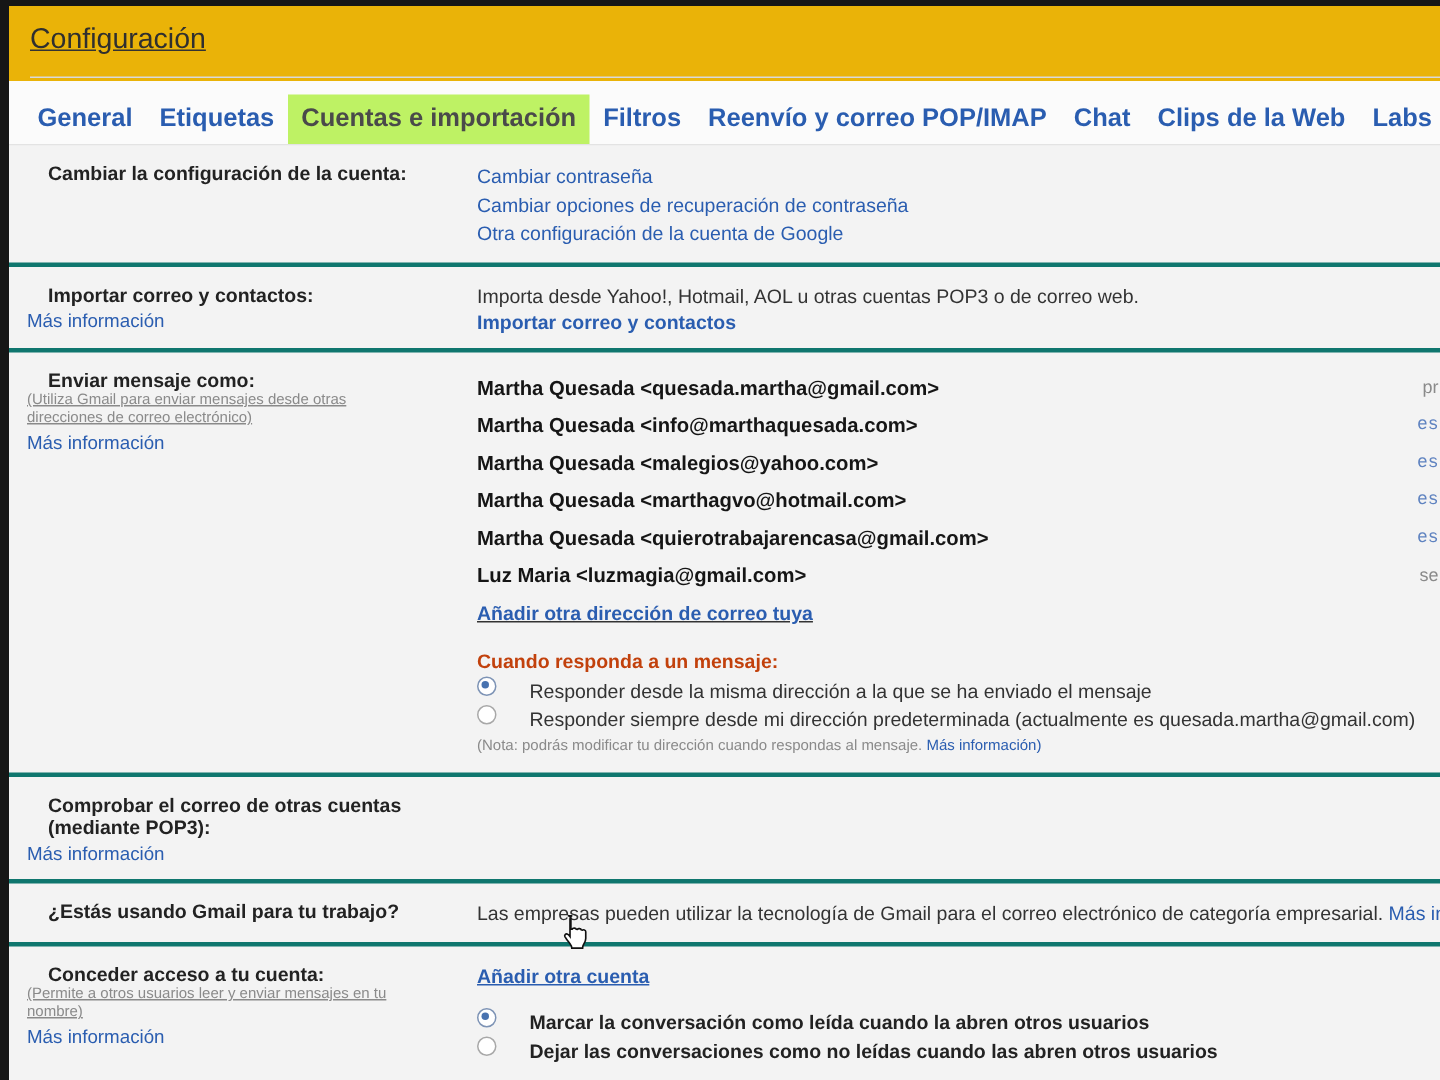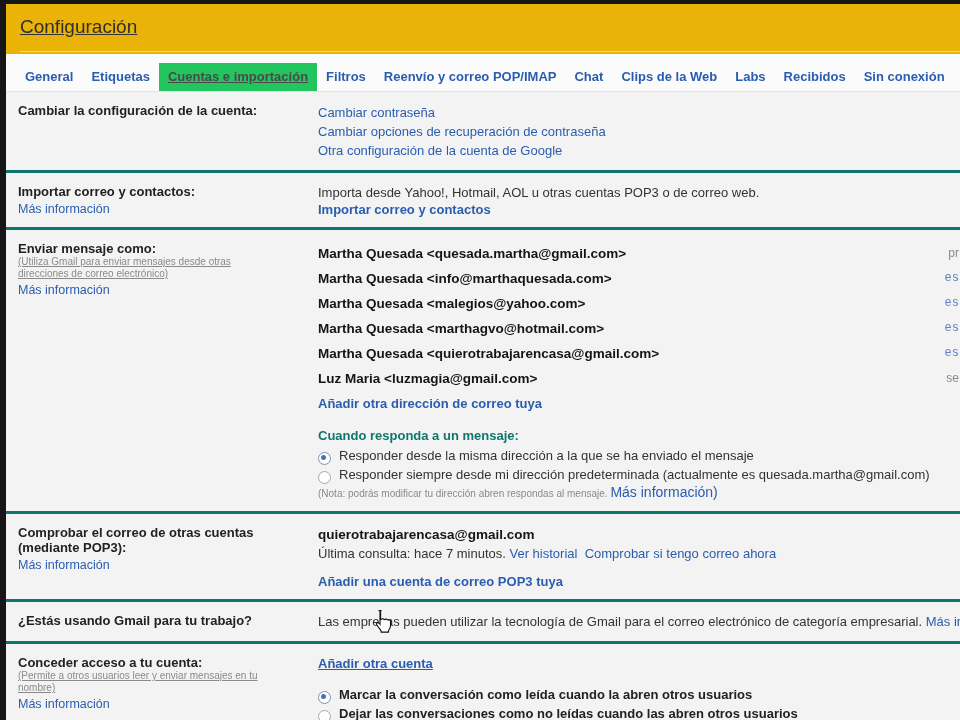--- a/index.html
+++ b/index.html
@@ -9,52 +9,52 @@
     font-family:"Liberation Sans","DejaVu Sans",sans-serif; font-size:13px;
   }
   .edge-top  { position:absolute; top:0; left:0; width:960px; height:4px; background:#161616; z-index:30; }
   .edge-left { position:absolute; top:0; left:0; width:6px; height:720px; background:#161616; z-index:30; }
 
   .header { padding:16px 0 2px 20px; background:#eab308;text-decoration:underline; }
   .page-title { font-size:19px; color:#2f2f2f; }
   .header-rule { margin-top:13px; border-top:1px solid #d9d9d9; }
 
   .tabbar { display:flex; align-items:flex-end; white-space:nowrap; padding:9px 0 0 16px; background:#fbfbfb; }
-  .tab { padding:6px 9px 7px; color:#2a5db0; font-weight:bold; font-size:13px; cursor:pointer; flex:none; }
-  .tab.selected { background:#22c55e; color:#4a4a4a; cursor:default;text-decoration:underline; }
+  .tab { padding:6px 9px 7px; color:#2a5db0; font-weight:bold; font-size:17px; cursor:pointer; flex:none; }
+  .tab.selected { background:#bef264; color:#4a4a4a; cursor:default; }
 
   .content { background:#f3f3f3; border-top:1px solid #e3e3e3; min-height:630px; }
   .section { display:flex; padding:11px 0 10px 18px; border-top:3px solid #0f766e; background:#f3f3f3; }
   .section:first-child { border-top:none; }
   .sec-left { width:296px; flex:none; padding-right:4px; }
   .sec-right { flex:1; min-width:0; position:relative; }
 
-  .sec-label { font-weight:bold; color:#222; }
+  .sec-label { font-weight:bold; color:#222;margin-left:14px; }
   .tiny-note { font-size:10px; color:#8a8a8a; margin-top:0; line-height:12px; width:260px;text-decoration:underline; }
   a, .link { color:#2a5db0; text-decoration:none; cursor:pointer; }
   .more-info { display:inline-block; margin-top:3px; font-size:12.5px; }
   .bold-link { font-weight:bold; color:#2a5db0; cursor:pointer; }
 
   .stack-links div { line-height:19px; }
   .desc-line { line-height:18px; white-space:nowrap; }
 
   .email-row { display:flex; justify-content:space-between; line-height:25px; white-space:nowrap; }
   .email-name { font-weight:bold; color:#151515; font-size:13.5px; }
   .edge-frag { font-size:12px; padding-right:1px; }
   .edge-frag.gray { color:#8a8a8a; }
   .edge-frag.blue { color:#5f83c0;font-family:Liberation Mono, monospace; }
 
-  .add-addr { line-height:26px; }
-  .reply-head { font-weight:bold; color:#0f766e; margin-top:9px; line-height:20px; }
-  .radio-row { display:flex; align-items:flex-end; gap:8px; line-height:19px; white-space:nowrap; }
+  .add-addr { line-height:26px;text-decoration:underline; }
+  .reply-head { font-weight:bold; color:#c2410c; margin-top:9px; line-height:20px; }
+  .radio-row { display:flex; align-items:flex-start; gap:22px; line-height:19px; white-space:nowrap; }
   .radio { width:11px; height:11px; border:1px solid #a8a8a8; border-radius:50%; background:#fff; position:relative; flex:none; display:inline-block; }
   .radio.selected { border-color:#7d93b5; }
   .radio.selected::after { content:""; position:absolute; left:2px; top:2px; width:5px; height:5px; border-radius:50%; background:#4872af; }
   .note-line { font-size:10px; color:#8a8a8a; line-height:15px; margin-top:1px; }
-  .note-line .link { font-size:14px; }
+  .note-line .link { font-size:10px; }
 
   .pop-status { line-height:19px; white-space:nowrap; }
   .pop-add { margin-top:11px; }
   .bold-dark { font-weight:bold; color:#151515; font-size:13.5px; line-height:19px; }
 
   .delegate-opts { margin-top:12px; }
   .delegate-opts .radio-row { font-weight:bold; color:#222; }
   .add-account-link { font-weight:bold; text-decoration:underline; line-height:18px; display:inline-block; }
 
   .cursor-hand { position:absolute; left:371px; top:609px; z-index:40; pointer-events:none; }
@@ -144,40 +144,31 @@
       <div class="reply-head">Cuando responda a un mensaje:</div>
       <div class="radio-row">
         <span class="radio selected"></span>
         <span>Responder desde la misma dirección a la que se ha enviado el mensaje</span>
       </div>
       <div class="radio-row">
         <span class="radio"></span>
         <span>Responder siempre desde mi dirección predeterminada (actualmente es quesada.martha@gmail.com)</span>
       </div>
       <div class="note-line">
-        <span>(Nota: podrás modificar tu dirección abren respondas al mensaje.</span>
+        <span>(Nota: podrás modificar tu dirección cuando respondas al mensaje.</span>
         <span class="link">Más información)</span>
       </div>
     </div>
   </div>
 
   <div class="section">
     <div class="sec-left">
       <div class="sec-label">Comprobar el correo de otras cuentas</div>
       <div class="sec-label">(mediante POP3):</div>
       <span class="link more-info">Más información</span>
-    </div>
-    <div class="sec-right">
-      <div class="bold-dark">quierotrabajarencasa@gmail.com</div>
-      <div class="pop-status">
-        <span>Última consulta: hace 7 minutos.</span>
-        <span class="link">Ver historial</span>&nbsp;
-        <span class="link">Comprobar si tengo correo ahora</span>
-      </div>
-      <div class="pop-add"><span class="bold-link">Añadir una cuenta de correo POP3 tuya</span></div>
     </div>
   </div>
 
   <div class="section">
     <div class="sec-left">
       <div class="sec-label">¿Estás usando Gmail para tu trabajo?</div>
     </div>
     <div class="sec-right">
       <div class="desc-line">
         <span>Las empresas pueden utilizar la tecnología de Gmail para el correo electrónico de categoría empresarial.</span>

